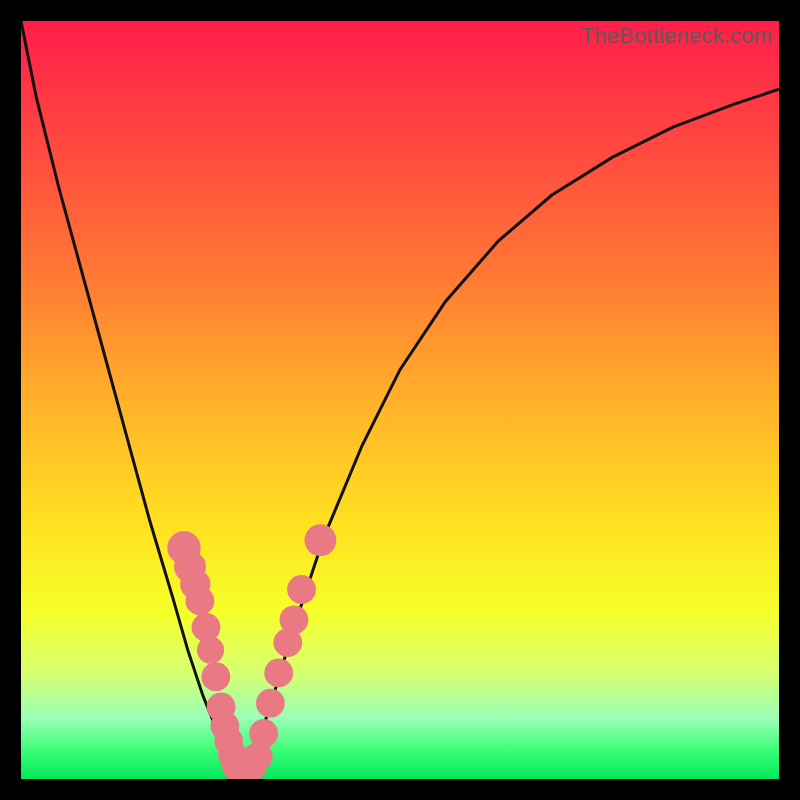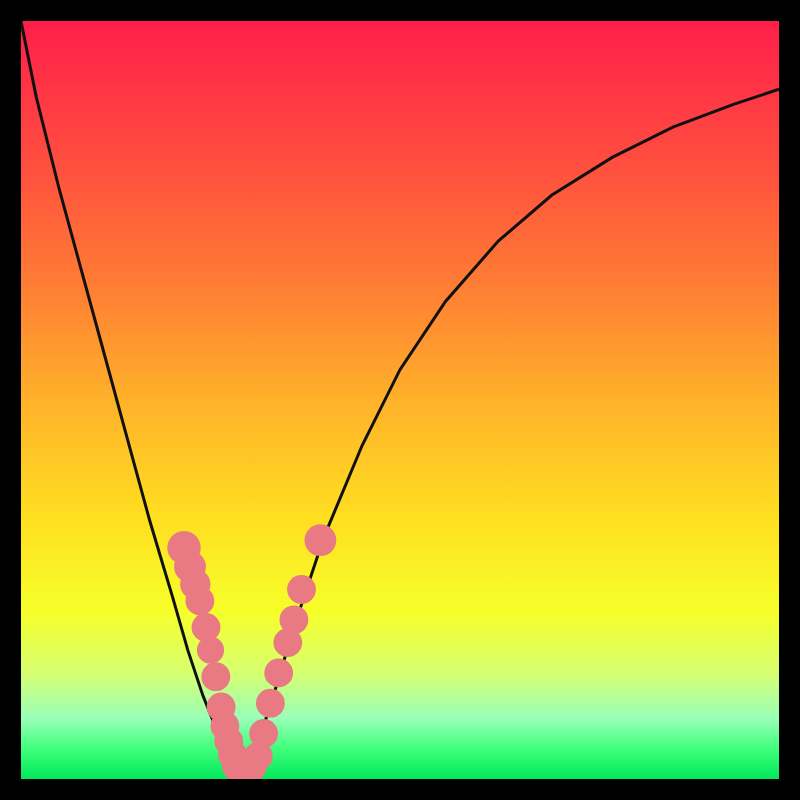--- a/index.html
+++ b/index.html
@@ -53,20 +53,21 @@
     top: 0;
     width: 758px;
     height: 758px;
   }
 </style>
 </head>
 <body>
 
 <div class="frame">
   <div class="plot-area">
+    <div class="watermark">TheBottleneck.com</div>
     <svg class="overlay" viewBox="0 0 758 758">
       <path id="curve-path" fill="none" stroke="#111111" stroke-width="3" d="M0.0 0.0 L15.2 75.8 L37.9 166.8 L60.6 250.1 L83.4 333.5 L106.1 416.9 L128.9 500.3 L151.6 576.1 L166.8 629.1 L181.9 674.6 L197.1 712.5 L204.7 735.3 L212.2 750.4 L219.8 758.0 L227.4 750.4 L235.0 727.7 L250.1 682.2 L272.9 606.4 L303.2 515.4 L341.1 424.5 L379.0 348.7 L424.5 280.5 L477.5 219.8 L530.6 174.3 L591.2 136.4 L651.9 106.1 L712.5 83.4 L758.0 68.2"></path>
       <g id="markers-group">
           <circle cx="163.0" cy="526.8" r="16.7" fill="#e97a84"></circle>
           <circle cx="169.0" cy="545.8" r="15.9" fill="#e97a84"></circle>
           <circle cx="174.3" cy="563.2" r="15.2" fill="#e97a84"></circle>
           <circle cx="178.9" cy="579.9" r="14.4" fill="#e97a84"></circle>
           <circle cx="185.0" cy="606.4" r="14.4" fill="#e97a84"></circle>
           <circle cx="189.5" cy="629.1" r="13.6" fill="#e97a84"></circle>
           <circle cx="194.8" cy="655.7" r="14.4" fill="#e97a84"></circle>

